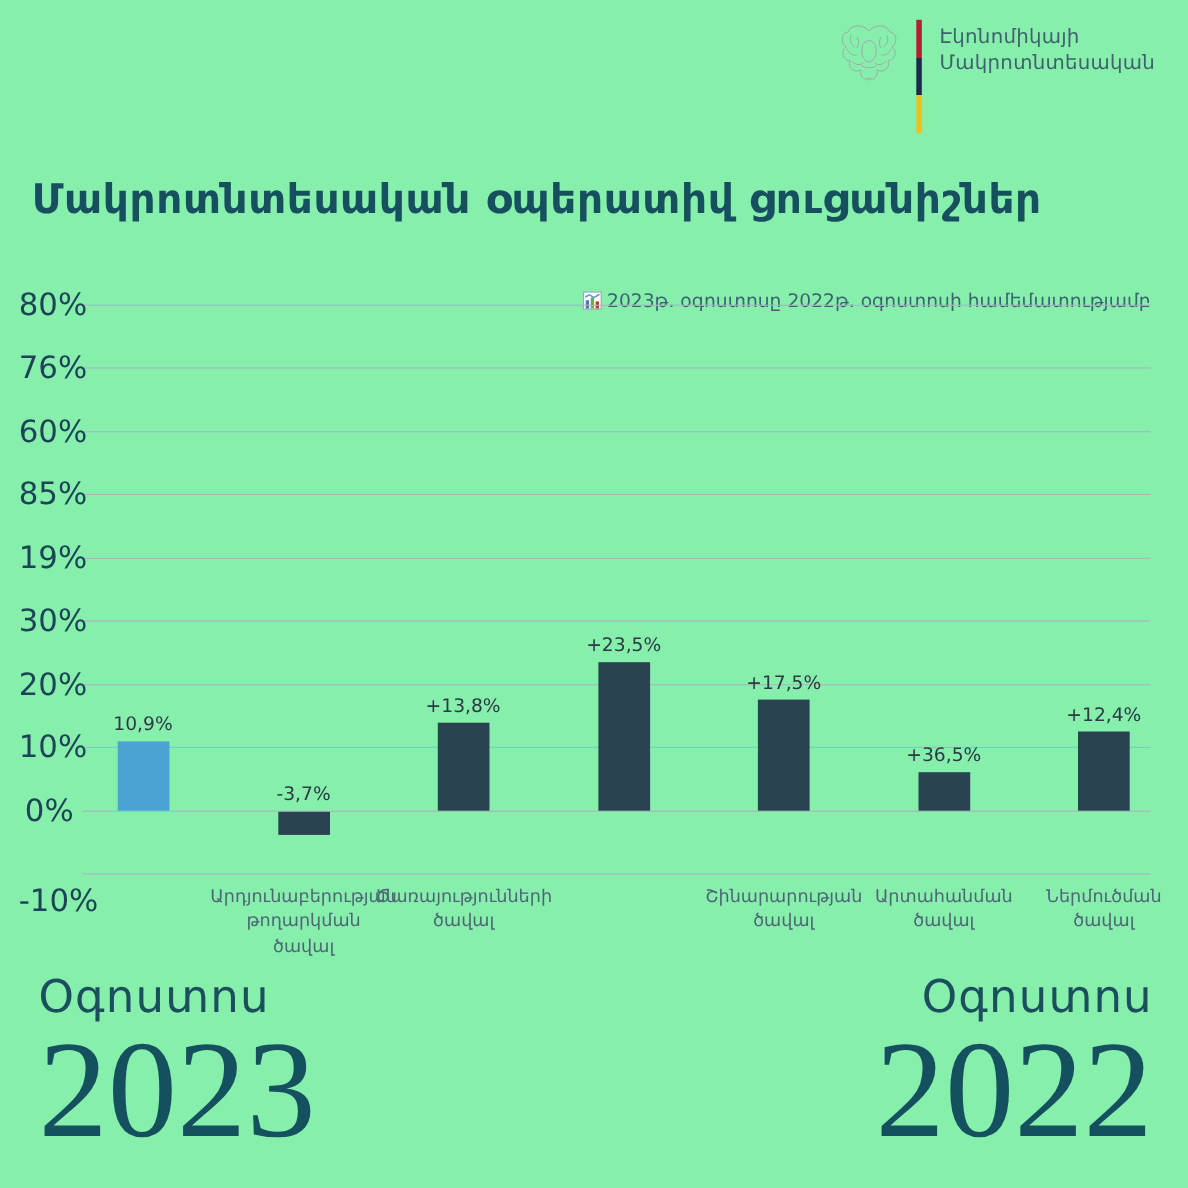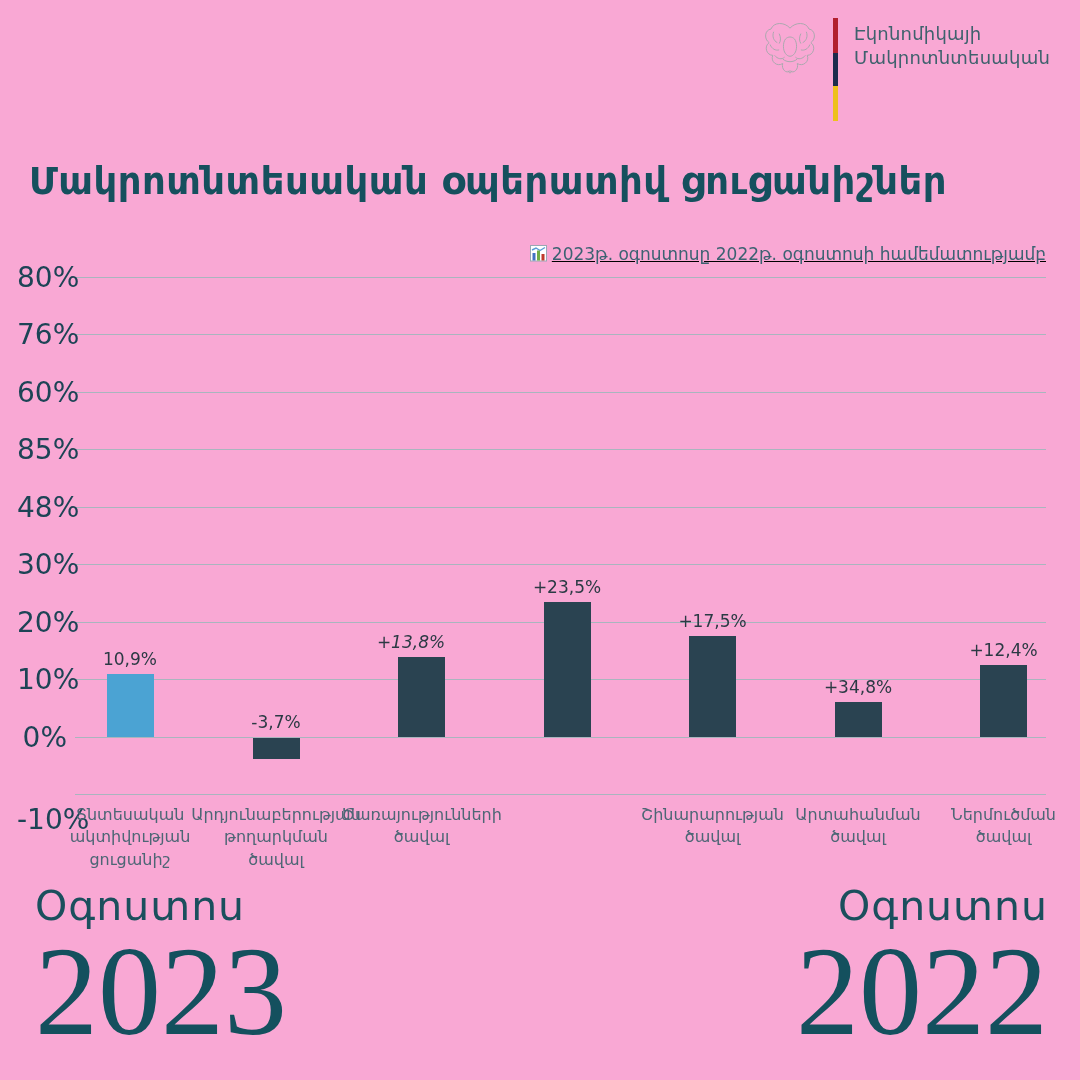--- a/index.html
+++ b/index.html
@@ -1,20 +1,20 @@
 <!DOCTYPE html>
 <html><head>
 <meta charset="utf-8">
 <style>
   html, body { margin: 0; padding: 0; background: #ffffff; }
   #canvas {
     position: relative;
     width: 1080px;
     height: 1080px;
-    background: #f9a8d4;
+    background: #86efac;
     overflow: hidden;
     font-family: "DejaVu Sans", sans-serif;
   }
 
   
   .header {
     position: absolute;
     top: 14px;
     right: 30px;
     display: flex;
@@ -42,26 +42,25 @@
     text-align: center;
     font-size: 37px;
     font-weight: 600;
     color: #16505e;
     letter-spacing: 0.5px;
   }
 
   
   .legend {
     position: absolute;
-    top: 244px;
+    top: 264px;
     right: 34px;
     display: flex;
     align-items: center;
     gap: 4px;
-    text-decoration: underline;
   }
   .legend-icon { width: 20px; height: 20px; flex: 0 0 auto; }
   .legend-label {
     font-size: 17px;
     color: #3c6272;
   }
 
   
   .plot-area {
     position: absolute;
@@ -165,53 +164,50 @@
   <div class="plot-area">
       <div class="gridline" style="top: 0px;"></div>
       <div class="ytick-label" style="top: 0px;">80%</div>
       <div class="gridline" style="top: 57.4444px;"></div>
       <div class="ytick-label" style="top: 57.4444px;">76%</div>
       <div class="gridline" style="top: 114.889px;"></div>
       <div class="ytick-label" style="top: 114.889px;">60%</div>
       <div class="gridline" style="top: 172.333px;"></div>
       <div class="ytick-label" style="top: 172.333px;">85%</div>
       <div class="gridline" style="top: 229.778px;"></div>
-      <div class="ytick-label" style="top: 229.778px;">48%</div>
+      <div class="ytick-label" style="top: 229.778px;">19%</div>
       <div class="gridline" style="top: 287.222px;"></div>
       <div class="ytick-label" style="top: 287.222px;">30%</div>
       <div class="gridline" style="top: 344.667px;"></div>
       <div class="ytick-label" style="top: 344.667px;">20%</div>
       <div class="gridline" style="top: 402.111px;"></div>
       <div class="ytick-label" style="top: 402.111px;">10%</div>
       <div class="gridline" style="top: 459.556px;"></div>
       <div class="ytick-label" style="top: 459.556px;">0%</div>
       <div class="gridline" style="top: 517px;"></div>
       <div class="ytick-label" style="top: 542px;">-10%</div>
       <div class="bar" style="left: 31.5px; top: 396.941px; height: 62.6144px; background: rgb(75, 163, 211);"></div>
       <div class="bar-value-label" style="left: -10px; top: 371.941px;">10,9%</div>
-      <div class="x-axis-label" style="left: -30px; top: 527px;">Տնտեսական
-ակտիվության
-ցուցանիշ</div>
       <div class="bar" style="left: 177.5px; top: 460.556px; height: 21.2544px; background: rgb(42, 67, 81);"></div>
       <div class="bar-value-label" style="left: 136px; top: 434.556px;">-3,7%</div>
       <div class="x-axis-label" style="left: 116px; top: 527px;">Արդյունաբերության
 թողարկման
 ծավալ</div>
       <div class="bar" style="left: 323px; top: 380.282px; height: 79.2733px; background: rgb(42, 67, 81);"></div>
-      <div class="bar-value-label" style="left: 271px; top: 355.282px; font-style: italic;">+13,8%</div>
+      <div class="bar-value-label" style="left: 281px; top: 355.282px;">+13,8%</div>
       <div class="x-axis-label" style="left: 261.5px; top: 527px;">Ծառայությունների
 ծավալ</div>
       <div class="bar" style="left: 468.5px; top: 324.561px; height: 134.994px; background: rgb(42, 67, 81);"></div>
       <div class="bar-value-label" style="left: 427px; top: 299.561px;">+23,5%</div>
       <div class="bar" style="left: 614px; top: 359.028px; height: 100.528px; background: rgb(42, 67, 81);"></div>
       <div class="bar-value-label" style="left: 572.5px; top: 334.028px;">+17,5%</div>
       <div class="x-axis-label" style="left: 552.5px; top: 527px;">Շինարարության
 ծավալ</div>
       <div class="bar" style="left: 759.5px; top: 424.514px; height: 35.0411px; background: rgb(42, 67, 81);"></div>
-      <div class="bar-value-label" style="left: 718px; top: 399.514px;">+34,8%</div>
+      <div class="bar-value-label" style="left: 718px; top: 399.514px;">+36,5%</div>
       <div class="x-axis-label" style="left: 698px; top: 527px;">Արտահանման
 ծավալ</div>
       <div class="bar" style="left: 905px; top: 388.324px; height: 71.2311px; background: rgb(42, 67, 81);"></div>
       <div class="bar-value-label" style="left: 863.5px; top: 363.324px;">+12,4%</div>
       <div class="x-axis-label" style="left: 843.5px; top: 527px;">Ներմուծման
 ծավալ</div>
     </div>
 
   <div class="footer-block footer-left">
     <div class="footer-month">Օգոստոս</div>

